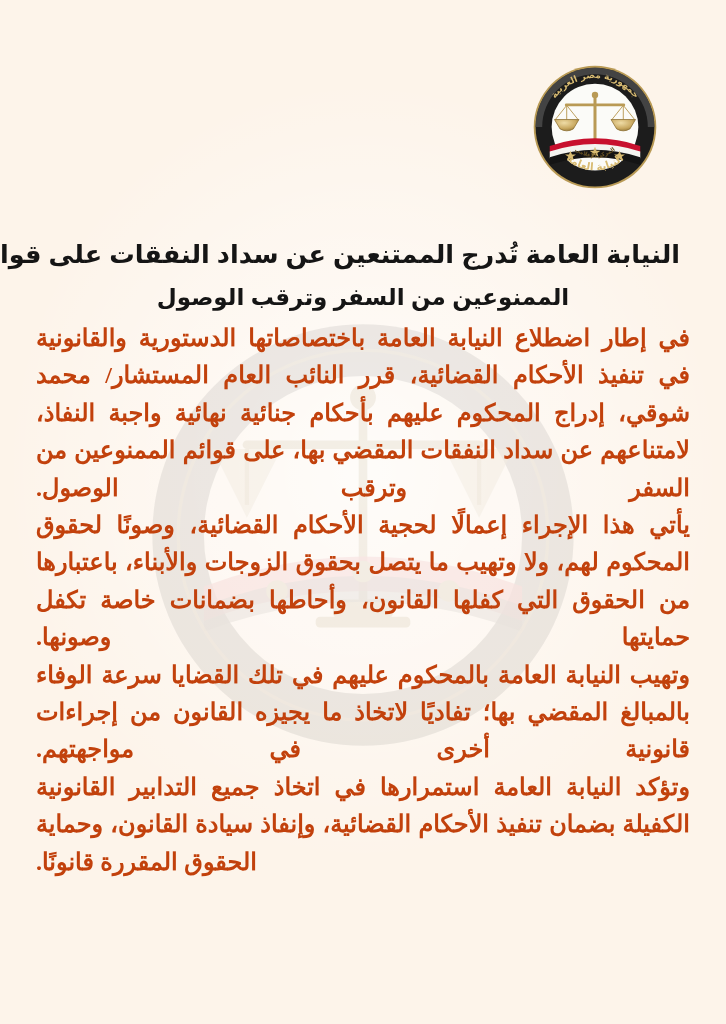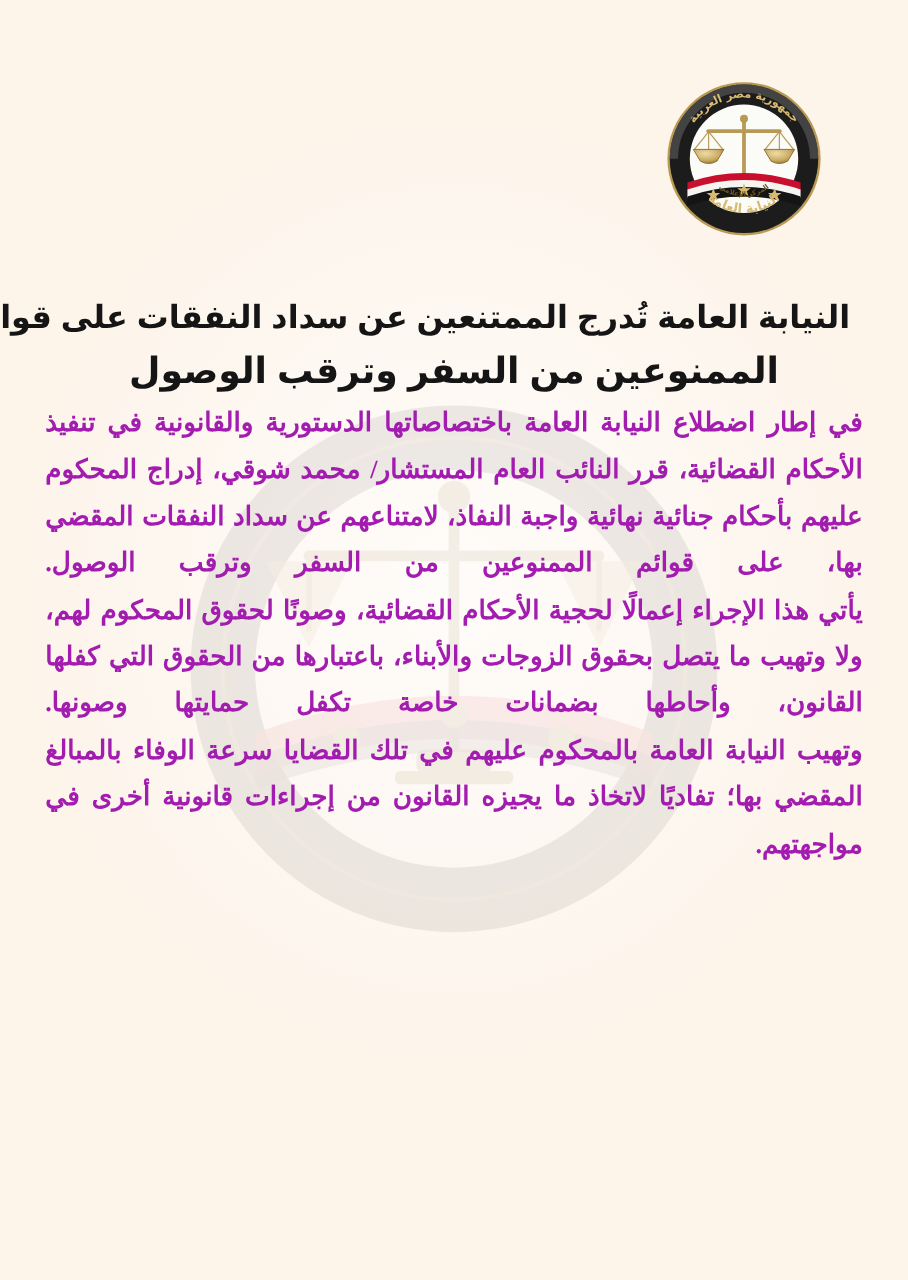--- a/index.html
+++ b/index.html
@@ -71,36 +71,36 @@
     text-align: center;
     color: #151515;
     font-family: "Liberation Sans", "DejaVu Sans", sans-serif;
     font-weight: 700;
     font-size: 25.5px;
     line-height: 43px;
     letter-spacing: -0.2px;
     direction: rtl;
   }
   .title-line { display: block; white-space: nowrap; }
-  .title-line.l2 { font-size: 29px; }
+  .title-line.l2 { font-size: 23px; }
 
   
   .body-copy {
     position: absolute;
     top: 320px;
     right: 36px;
     left: 36px;
     z-index: 6;
     direction: rtl;
     text-align: justify;
     text-align-last: justify;
-    color: #a21caf;
+    color: #c2410c;
     font-family: "Liberation Serif", "DejaVu Serif", serif;
     font-weight: 700;
-    font-size: 21px;
+    font-size: 24px;
     line-height: 37.4px;
     word-spacing: 0.5px;
   }
   .body-copy p {
     margin: 0;
     text-align: justify;
     text-align-last: justify;
   }
   .body-copy p.last-para {
     text-align-last: left;
@@ -209,15 +209,16 @@
 
   <h1 class="title">
     <span class="title-line l1">النيابة العامة تُدرج الممتنعين عن سداد النفقات على قوائم</span>
     <span class="title-line l2">الممنوعين من السفر وترقب الوصول</span>
   </h1>
 
   <div class="body-copy">
     <p>في إطار اضطلاع النيابة العامة باختصاصاتها الدستورية والقانونية في تنفيذ الأحكام القضائية، قرر النائب العام المستشار/ محمد شوقي، إدراج المحكوم عليهم بأحكام جنائية نهائية واجبة النفاذ، لامتناعهم عن سداد النفقات المقضي بها، على قوائم الممنوعين من السفر وترقب الوصول.</p>
     <p>يأتي هذا الإجراء إعمالًا لحجية الأحكام القضائية، وصونًا لحقوق المحكوم لهم، ولا وتهيب ما يتصل بحقوق الزوجات والأبناء، باعتبارها من الحقوق التي كفلها القانون، وأحاطها بضمانات خاصة تكفل حمايتها وصونها.</p>
     <p class="tail">وتهيب النيابة العامة بالمحكوم عليهم في تلك القضايا سرعة الوفاء بالمبالغ المقضي بها؛ تفاديًا لاتخاذ ما يجيزه القانون من إجراءات قانونية أخرى في مواجهتهم.</p>
+    <p class="last-para">وتؤكد النيابة العامة استمرارها في اتخاذ جميع التدابير القانونية الكفيلة بضمان تنفيذ الأحكام القضائية، وإنفاذ سيادة القانون، وحماية الحقوق المقررة قانونًا.</p>
   </div>
 
 </div>
 
 </body></html>

